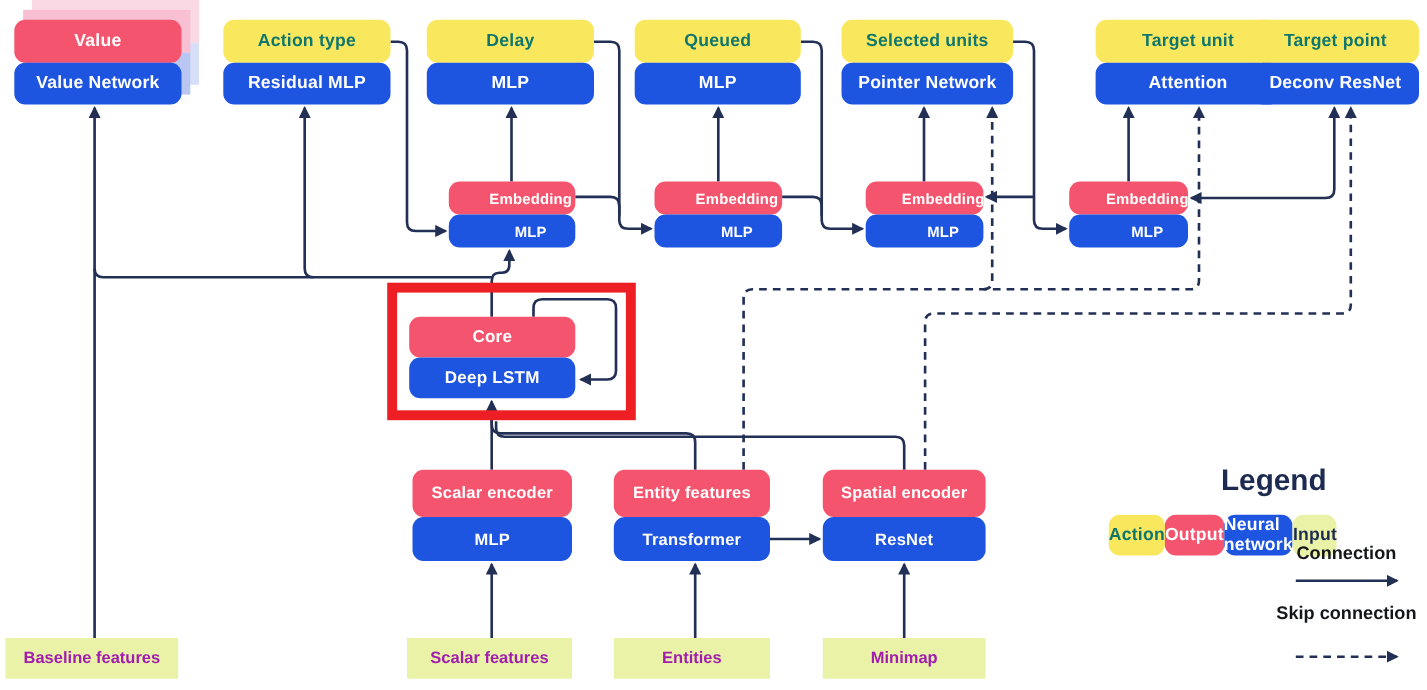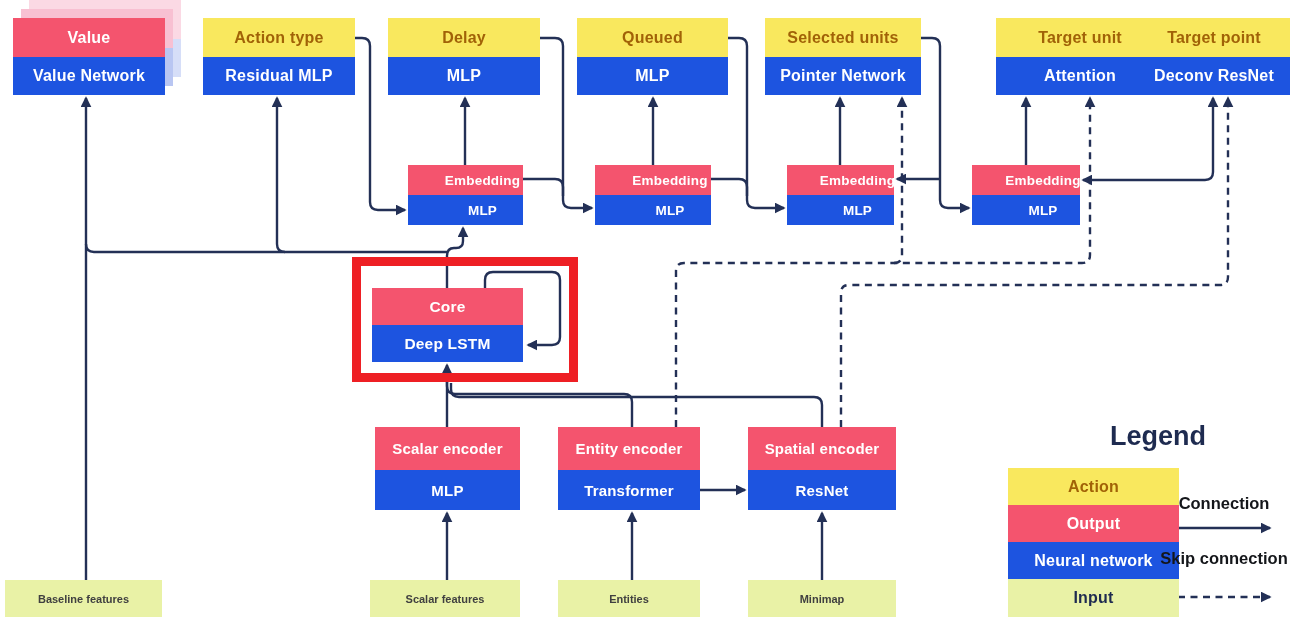--- a/index.html
+++ b/index.html
@@ -1,45 +1,45 @@
 <!DOCTYPE html>
 <html><head>
 <meta charset="utf-8">
 <style>
   html,body{margin:0;padding:0;background:#ffffff;}
   #stage{
     position:relative;width:1297px;height:627px;background:#ffffff;overflow:hidden;
     font-family:"Liberation Sans","DejaVu Sans",sans-serif;
   }
   .module{position:absolute;display:flex;flex-direction:column;z-index:3;}
-  .seg{display:flex;align-items:center;justify-content:center;font-weight:700;letter-spacing:.2px;}
-  .seg.action {background:#f9e85e;color:#a16207;height:39px;font-size:16px;}
+  .seg{display:flex;align-items:center;justify-content:center;font-weight:700;letter-spacing:.2px;border-radius:10px;}
+  .seg.action {background:#f9e85e;color:#0f766e;height:39px;font-size:16px;}
   .seg.output {background:#f4546e;color:#ffffff;height:38px;font-size:16px;}
   .seg.network{background:#1d54e0;color:#ffffff;height:38px;font-size:16px;}
   .head .seg.output{height:39px;}
   .emb .seg{height:30px;font-size:13.5px;padding-left:34px;}
   .core .seg{height:37px;font-size:15.5px;}
   .enc .seg.output{height:43px;font-size:15px;}
   .enc .seg.network{height:40px;font-size:15px;}
   .input-box{
-    position:absolute;height:37px;background:#e9f2a6;color:#404040;z-index:3;
-    display:flex;align-items:center;justify-content:center;font-weight:700;font-size:11px;
+    position:absolute;height:37px;background:#e9f2a6;color:#a21caf;z-index:3;
+    display:flex;align-items:center;justify-content:center;font-weight:700;font-size:15px;
   }
   .ghost{position:absolute;display:flex;flex-direction:column;z-index:1;}
   .ghost div{width:100%;}
   #conn-svg{position:absolute;left:0;top:0;z-index:2;}
   #conn-svg path{fill:none;stroke:#233056;stroke-width:2.4;}
   #conn-svg path.dashed{stroke-dasharray:7 5.5;}
   #annotation-rect{
     position:absolute;left:352px;top:257px;width:226px;height:125px;
     border:9px solid #ee1f24;box-sizing:border-box;z-index:10;background:transparent;
   }
   .legend-title{position:absolute;left:1098px;top:421px;width:120px;text-align:center;
     font-size:27px;font-weight:700;color:#1e2b50;z-index:3;}
-  .legend-stack{position:absolute;left:1008px;top:468px;width:171px;display:flex;flex-direction:column;z-index:3;}
+  .legend-stack{position:absolute;left:1008px;top:468px;width:171px;display:flex;flex-direction:row;z-index:3;}
   .legend-stack .seg{height:37px;font-size:16px;}
   .legend-stack .seg.input{background:#e9f2a6;color:#1e2b50;height:38px;text-align:center;}
   .legend-label{position:absolute;width:130px;text-align:center;color:#14161a;
     font-size:16.5px;font-weight:700;line-height:20px;z-index:3;}
 </style>
 </head>
 <body>
 
 <div id="stage">
 
@@ -151,21 +151,21 @@
     <div class="seg network">Deep LSTM</div>
   </div>
 
   <div id="annotation-rect"></div>
 
   <div class="module enc" style="left:375px;top:427px;width:145px">
     <div class="seg output">Scalar encoder</div>
     <div class="seg network">MLP</div>
   </div>
   <div class="module enc" style="left:558px;top:427px;width:142px">
-    <div class="seg output">Entity encoder</div>
+    <div class="seg output">Entity features</div>
     <div class="seg network">Transformer</div>
   </div>
   <div class="module enc" style="left:748px;top:427px;width:148px">
     <div class="seg output">Spatial encoder</div>
     <div class="seg network">ResNet</div>
   </div>
 
   <div class="input-box" style="left:5px;top:580px;width:157px">Baseline features</div>
   <div class="input-box" style="left:558px;top:580px;width:142px">Entities</div>
   <div class="input-box" style="left:370px;top:580px;width:150px">Scalar features</div>

